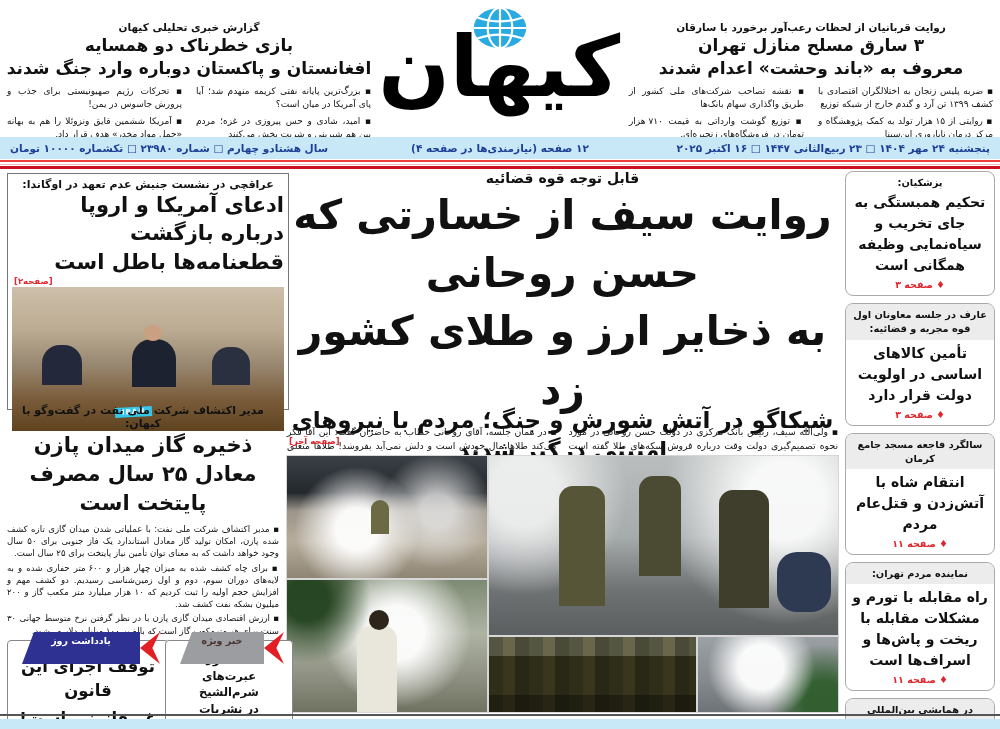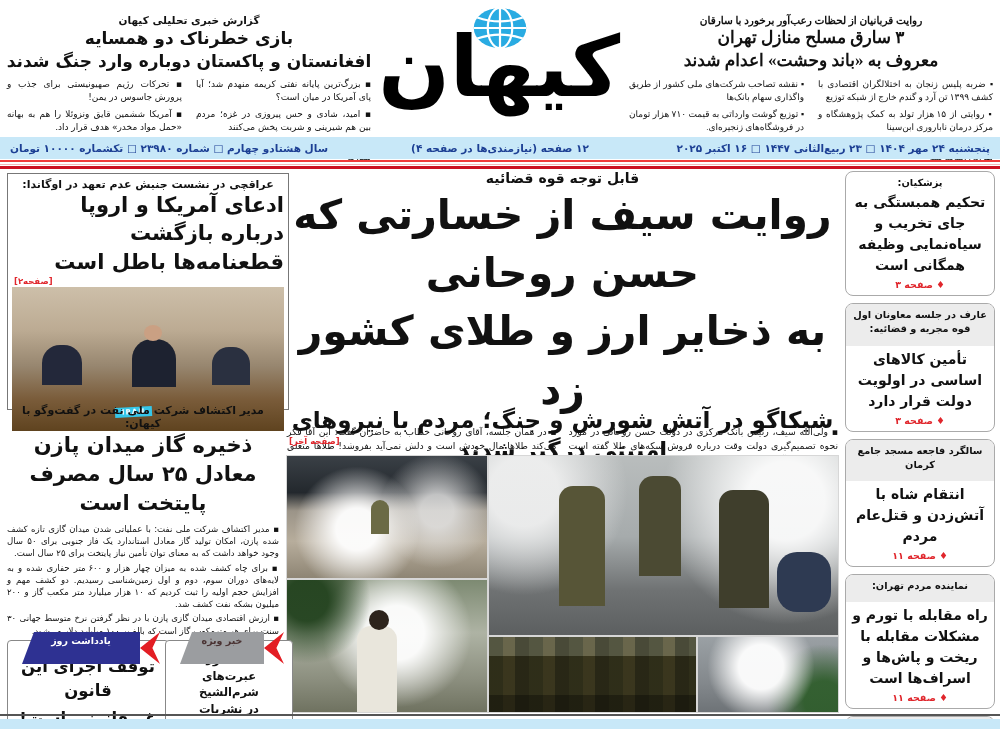--- a/index.html
+++ b/index.html
@@ -3,21 +3,21 @@
 <meta charset="utf-8">
 <style>
   html,body{margin:0;padding:0;}
   body{
     width:1000px;height:729px;position:relative;overflow:hidden;
     background:#ffffff;font-family:"DejaVu Sans",sans-serif;color:#111;
     direction:rtl;
   }
   .abs{position:absolute;}
   
-  .mast-story{top:12px;width:378px;}
+  .mast-story{top:19px;width:378px;}
   .mast-story .kicker{font-size:10.5px;font-weight:bold;text-align:center;margin:2px 0 1px;}
   .mast-story .t1,.mast-story .t2{font-size:17px;font-weight:bold;text-align:center;line-height:1.35;}
   .mast-bullets{display:flex;margin-top:5px;}
   .mast-bullets .bcol{flex:1;padding:0 7px;font-size:9px;line-height:1.5;text-align:justify;}
   .mast-bullets p{margin:0 0 3px;}
   .pref{color:#e0262c;font-weight:bold;font-size:9.5px;}
   .bcol .pref{display:block;text-align:left;color:#111;padding-left:27px;}
   
   #logo{left:380px;top:0;width:240px;height:134px;text-align:left;}
   #logo .logotype{font-size:84px;font-weight:bold;letter-spacing:-3px;line-height:134px;color:#000;}
@@ -74,31 +74,31 @@
   #note-box .btitle{font-size:16.5px;margin-top:4px;}
   #note-box .bar{background:#2e3192;color:#fff;}
   #special-box{left:165px;top:640px;width:116px;height:70px;}
   #special-box .btitle{font-size:11.5px;}
   #special-box .bar{background:#9b9da0;color:#4a3333;}
   
   #sidebar{left:845px;top:171px;width:150px;height:541px;display:flex;flex-direction:column;gap:7px;}
   .sbox{border:1px solid #aaa;border-radius:8px;background:#fff;text-align:center;
     padding:4px 4px 5px;flex:0 0 auto;}
   .sbox .skicker{font-size:9.8px;font-weight:bold;line-height:1.45;margin:0 0 2px;}
-  .sbox .skicker.band{background:#ececec;border-radius:7px 7px 0 0;margin:-4px -4px 3px;padding:4px 2px 9px;}
+  .sbox .skicker.band{background:#ececec;border-radius:7px 7px 0 0;margin:-4px -4px 3px;padding:4px 2px 3px;}
   .sbox .stitle{font-size:14px;font-weight:bold;line-height:1.5;}
   .sbox .spage{color:#e0262c;font-weight:bold;font-size:9.5px;margin-top:3px;}
   
   #footline{top:714px;left:0;right:0;height:2px;background:#555;}
   #footbar{top:719px;left:0;right:0;bottom:0;background:#c8e8f8;}
 </style>
 </head>
 <body>
 
-<div class="abs mast-story" style="right:0;font-family:Liberation Serif, serif;">
+<div class="abs mast-story" style="right:0;">
   <div class="kicker">روایت قربانیان از لحظات رعب‌آور برخورد با سارقان</div>
   <div class="t1">۳ سارق مسلح منازل تهران</div>
   <div class="t2">معروف به «باند وحشت» اعدام شدند</div>
   <div class="mast-bullets">
     <div class="bcol">
       <p>▪ ضربه پلیس زنجان به اختلالگران اقتصادی با کشف ۱۳۹۹ تن آرد و گندم خارج از شبکه توزیع</p>
       <p>▪ روایتی از ۱۵ هزار تولد به کمک پژوهشگاه و مرکز درمان ناباروری ابن‌سینا</p>
       <p>▪ ۷ هزار تخت به ظرفیت مراکز نگهداری معتادان تهرانی اضافه شد</p>
     </div>
     <div class="bcol">

